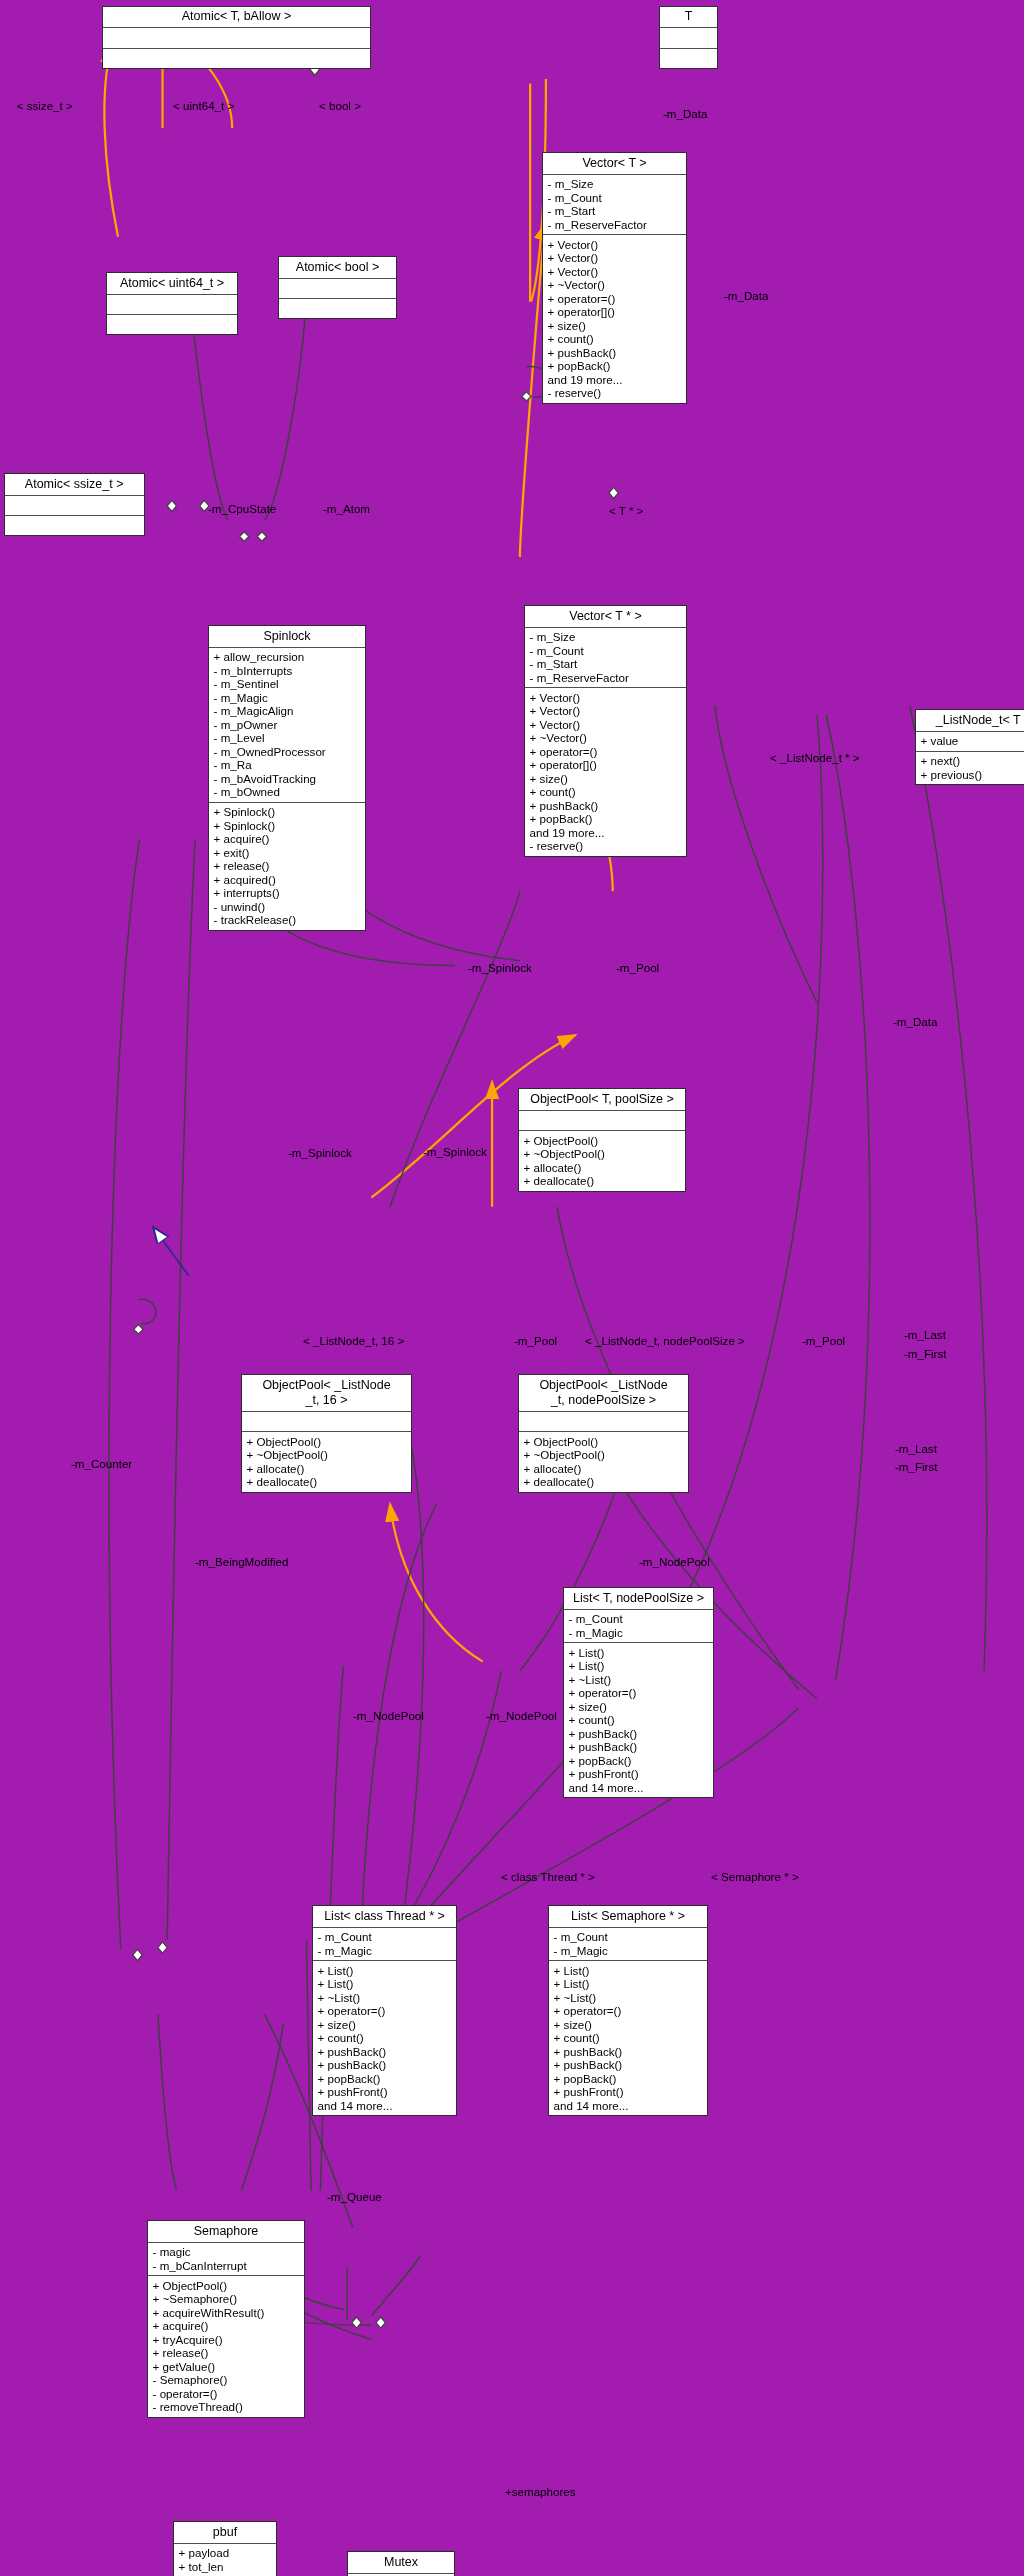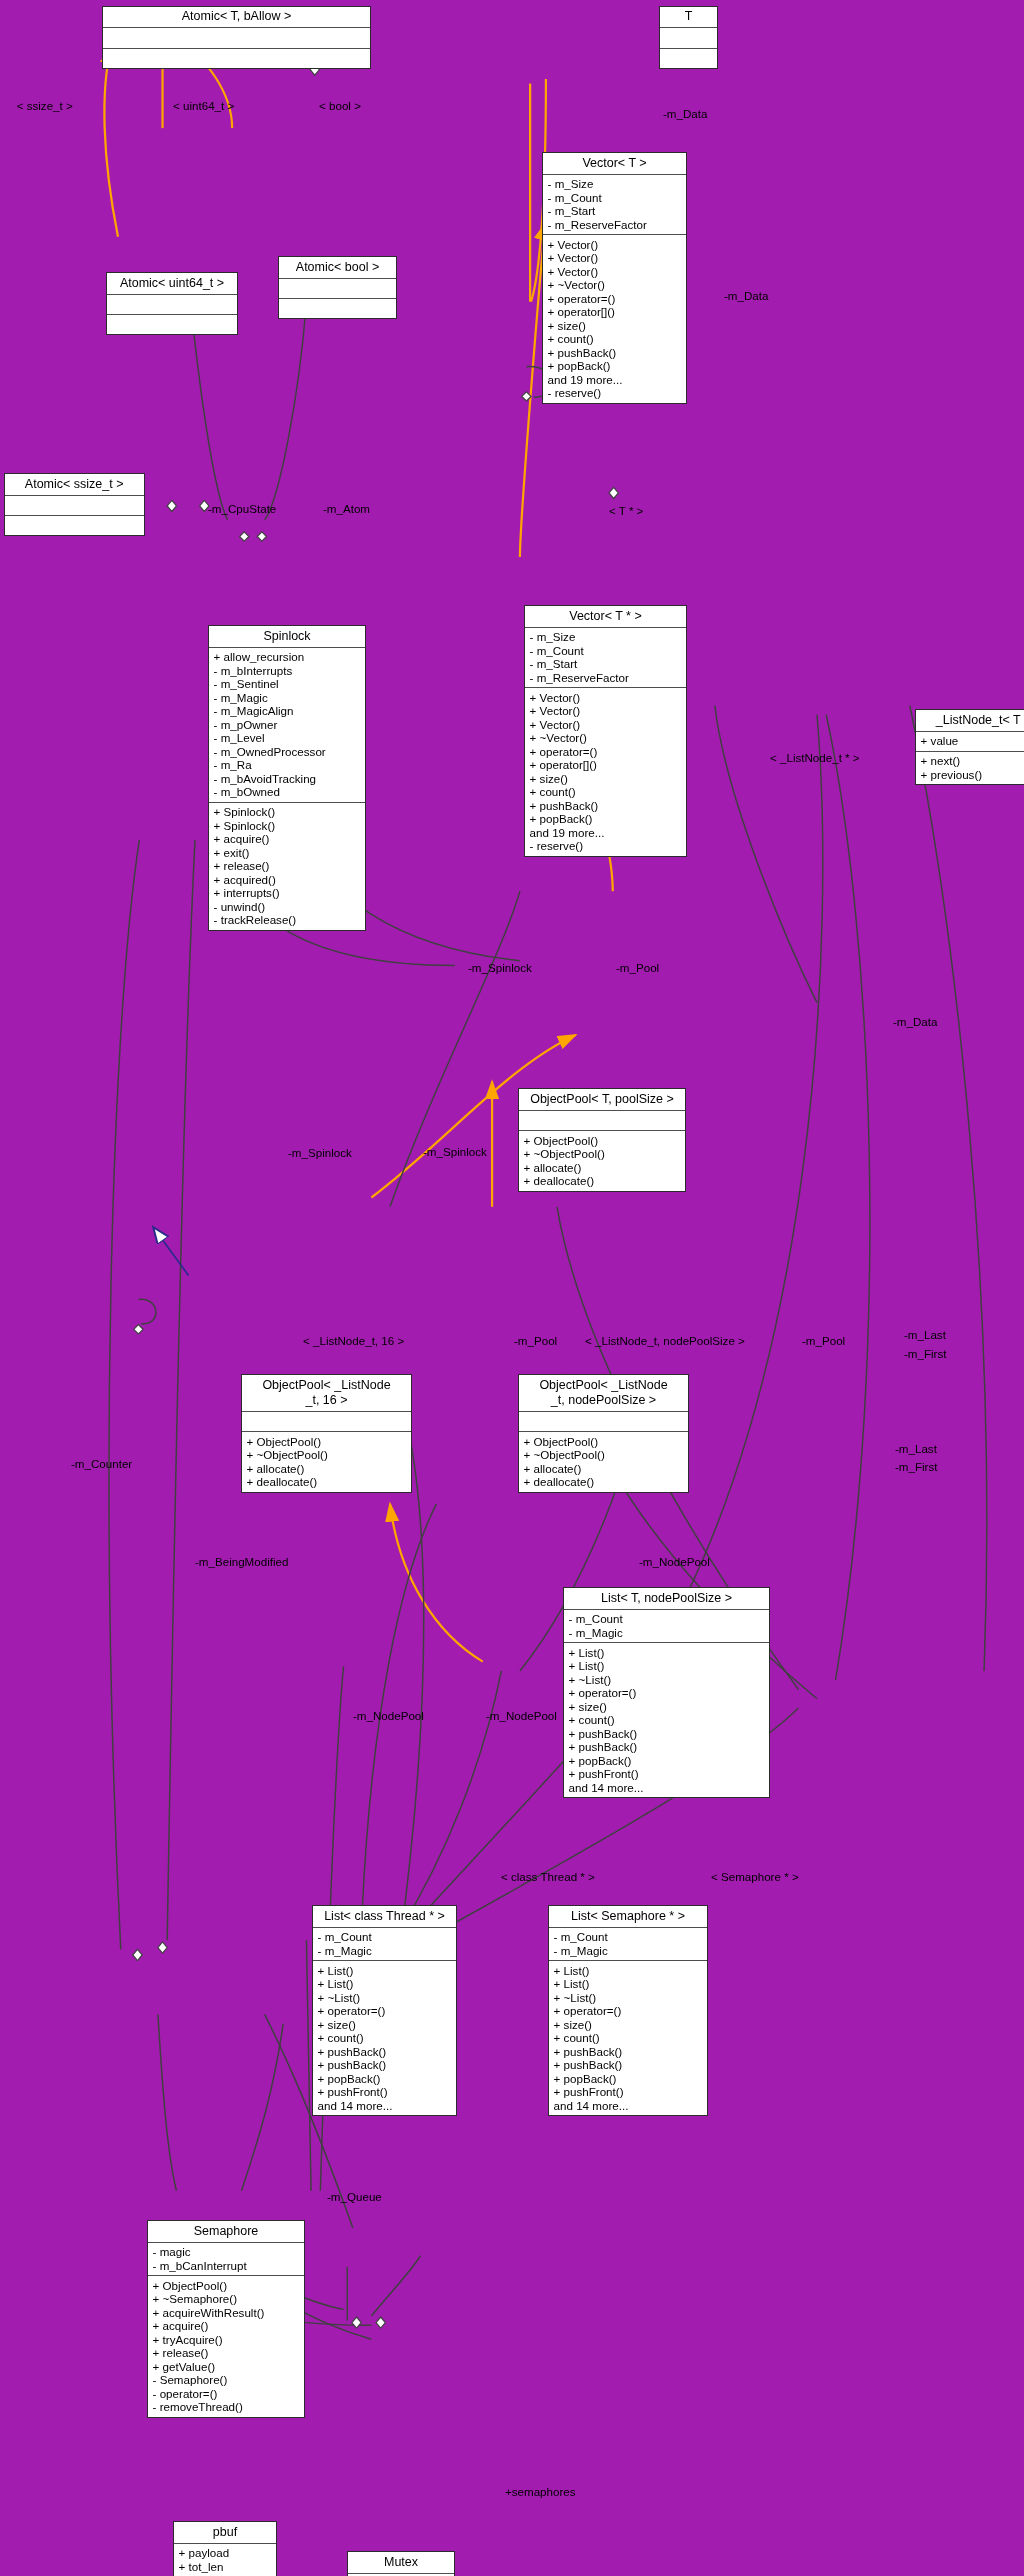--- a/index.html
+++ b/index.html
@@ -238,21 +238,21 @@
         <div class="title">ObjectPool&lt; _ListNode
 _t, nodePoolSize &gt;</div>
         <div class="sec empty"></div>
         <div class="sec">
           <div class="row">+ ObjectPool()</div>
           <div class="row">+ ~ObjectPool()</div>
           <div class="row">+ allocate()</div>
           <div class="row">+ deallocate()</div>
         </div>
       </div>
-      <div class="node" style="left: 563px; top: 1587px; width: 207px;">
+      <div class="node" style="left: 563px; top: 1587px; width: 151px;">
         <div class="title">List&lt; T, nodePoolSize &gt;</div>
         <div class="sec">
           <div class="row">- m_Count</div>
           <div class="row">- m_Magic</div>
         </div>
         <div class="sec">
           <div class="row">+ List()</div>
           <div class="row">+ List()</div>
           <div class="row">+ ~List()</div>
           <div class="row">+ operator=()</div>

